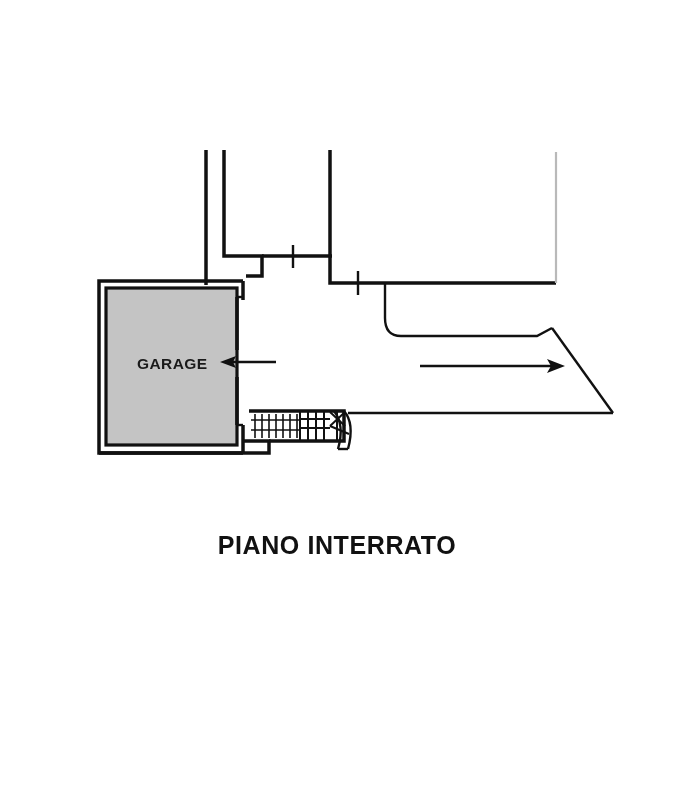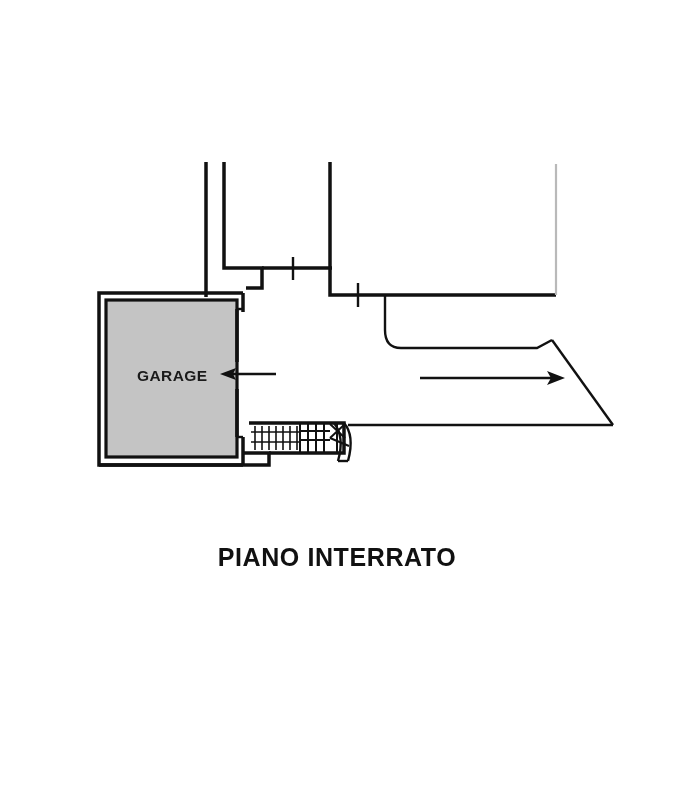--- a/index.html
+++ b/index.html
@@ -9,21 +9,21 @@
   }
   body {
     width: 674px;
     height: 800px;
     font-family: "Liberation Sans", sans-serif;
     overflow: hidden;
     position: relative;
   }
   #plan-root {
     position: absolute;
-    left: 0; top: 12px;
+    left: 0; top: 0;
     width: 674px;
     height: 758px;
     background: #4d7c0f;
   }
   svg#floorplan {
     display: block;
     width: 674px;
     height: 800px;
   }
   .wall        { stroke: #111111; fill: none; stroke-linecap: butt; stroke-linejoin: miter; }

